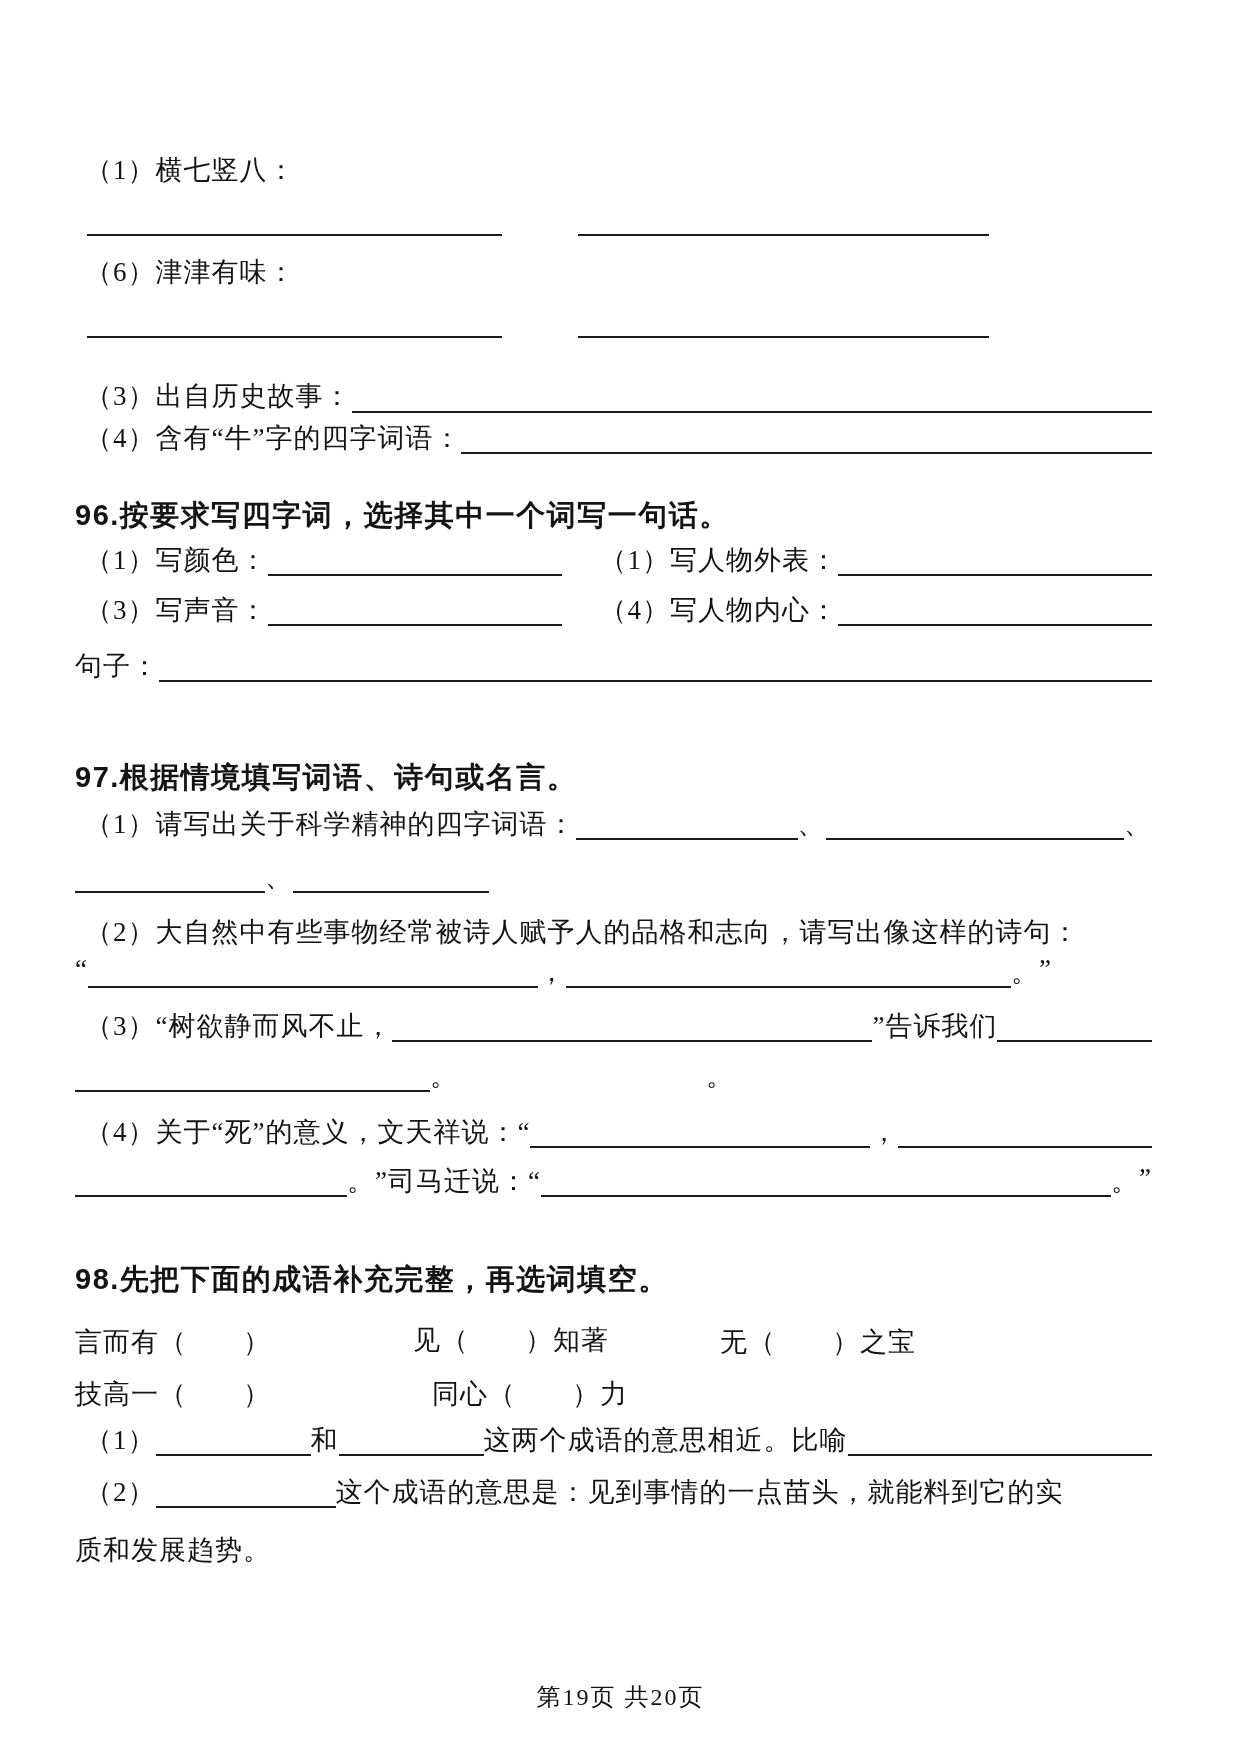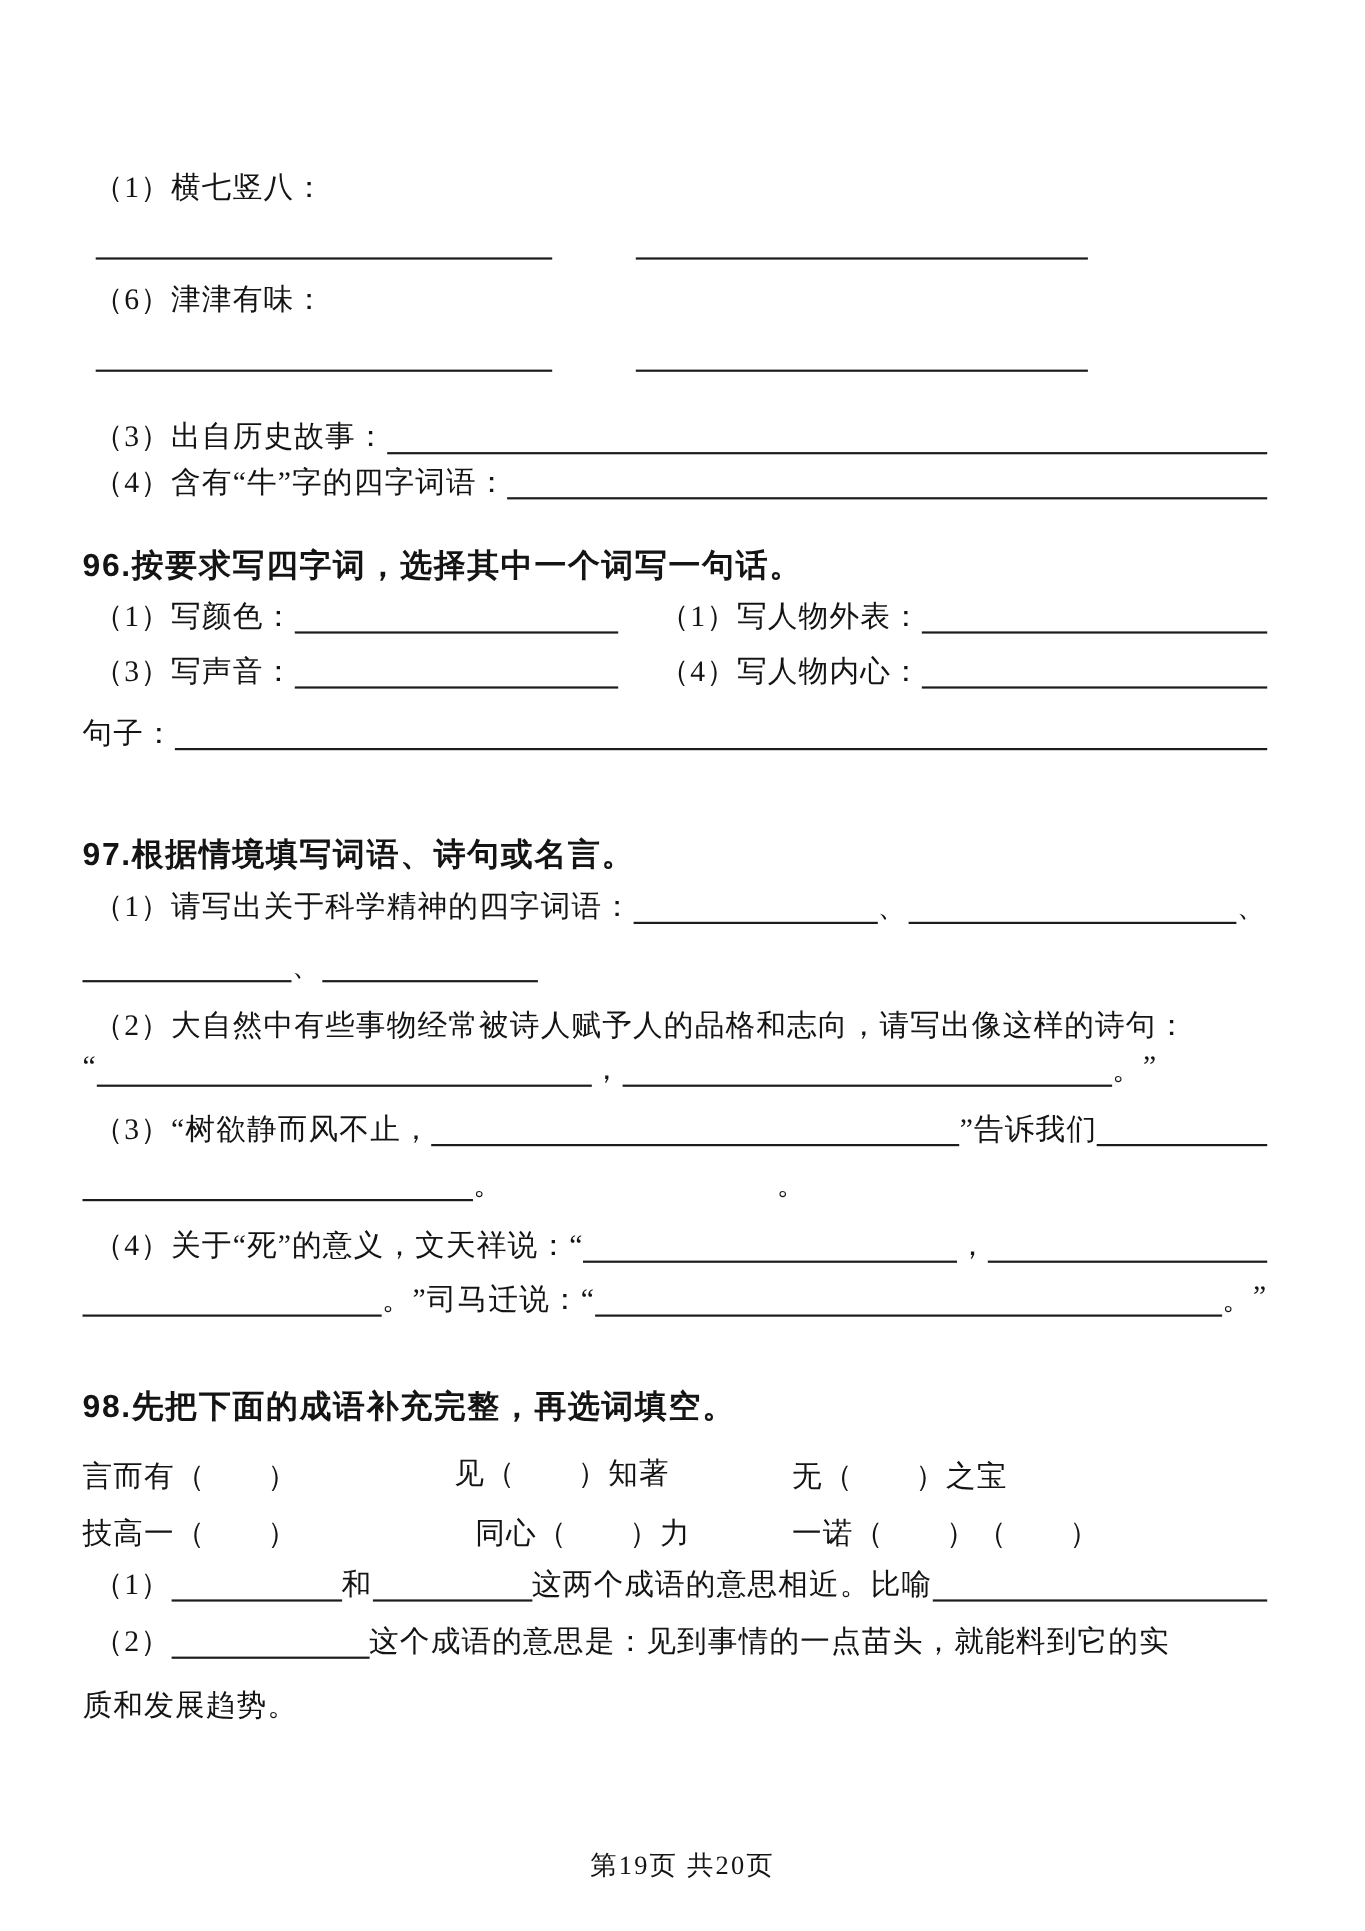--- a/index.html
+++ b/index.html
@@ -150,21 +150,20 @@
   </div>
 
   <div class="row heading" style="left:75px;top:1262px;">98.先把下面的成语补充完整，再选词填空。</div>
 
   <div class="row" style="left:75px;top:1324px;">言而有（　　）</div>
   <div class="row" style="left:413px;top:1324px;font-family:Liberation Mono, monospace;">见（　　）知著</div>
   <div class="row" style="left:720px;top:1324px;">无（　　）之宝</div>
 
   <div class="row" style="left:75px;top:1376px;">技高一（　　）</div>
   <div class="row" style="left:432px;top:1376px;">同心（　　）力</div>
-  <div class="row" style="left:720px;top:1376px;">一诺（　　）（　　）</div>
 
   <div class="row" style="left:85px;top:1422px;width:1067px;">
     <span>（1）</span>
     <span class="blank" style="width:155px;"></span>
     <span>和</span>
     <span class="blank" style="width:145px;"></span>
     <span>这两个成语的意思相近。比喻</span>
     <span class="blank grow"></span>
   </div>
 

